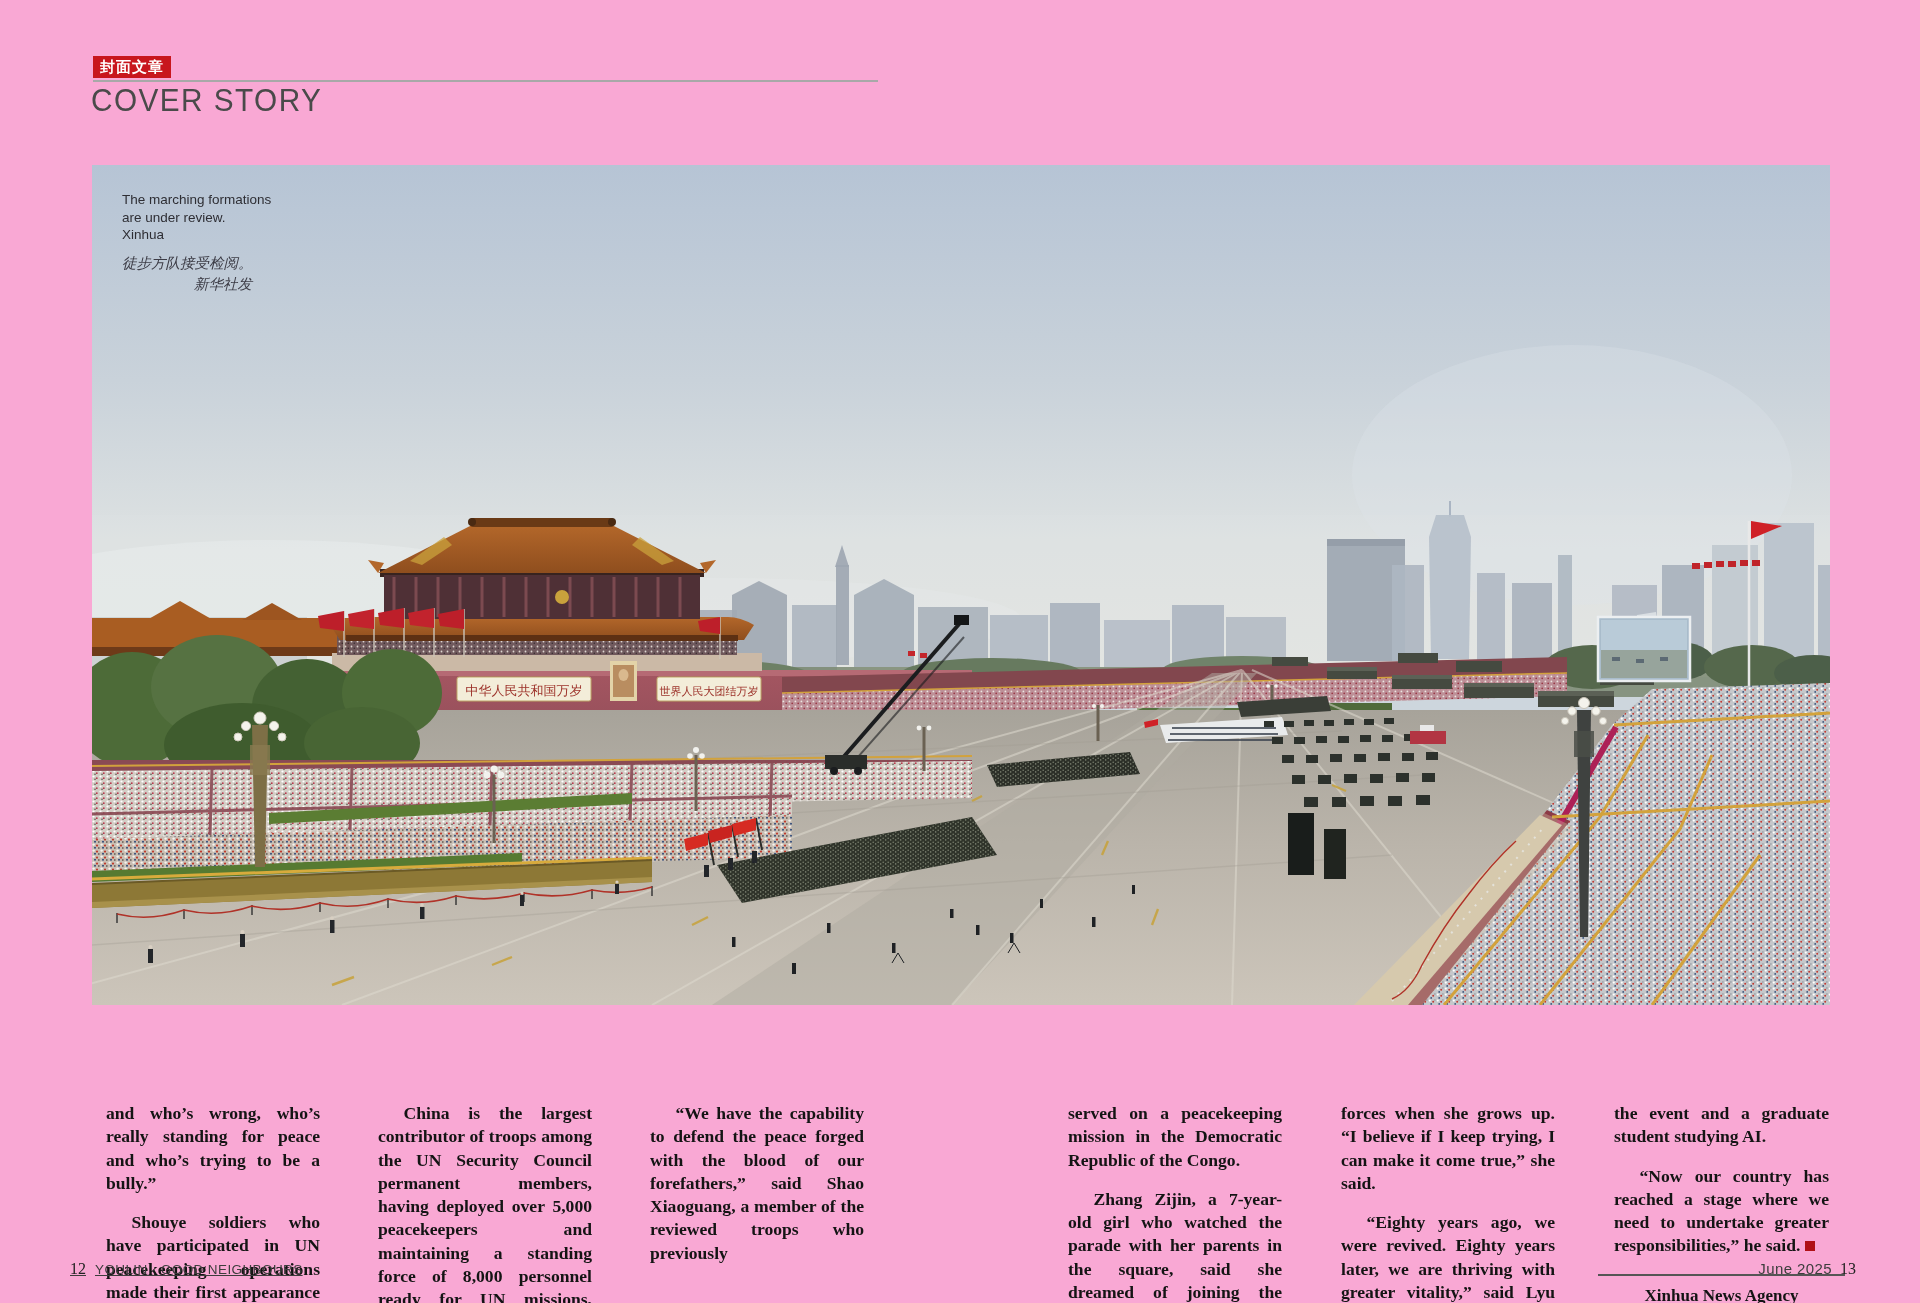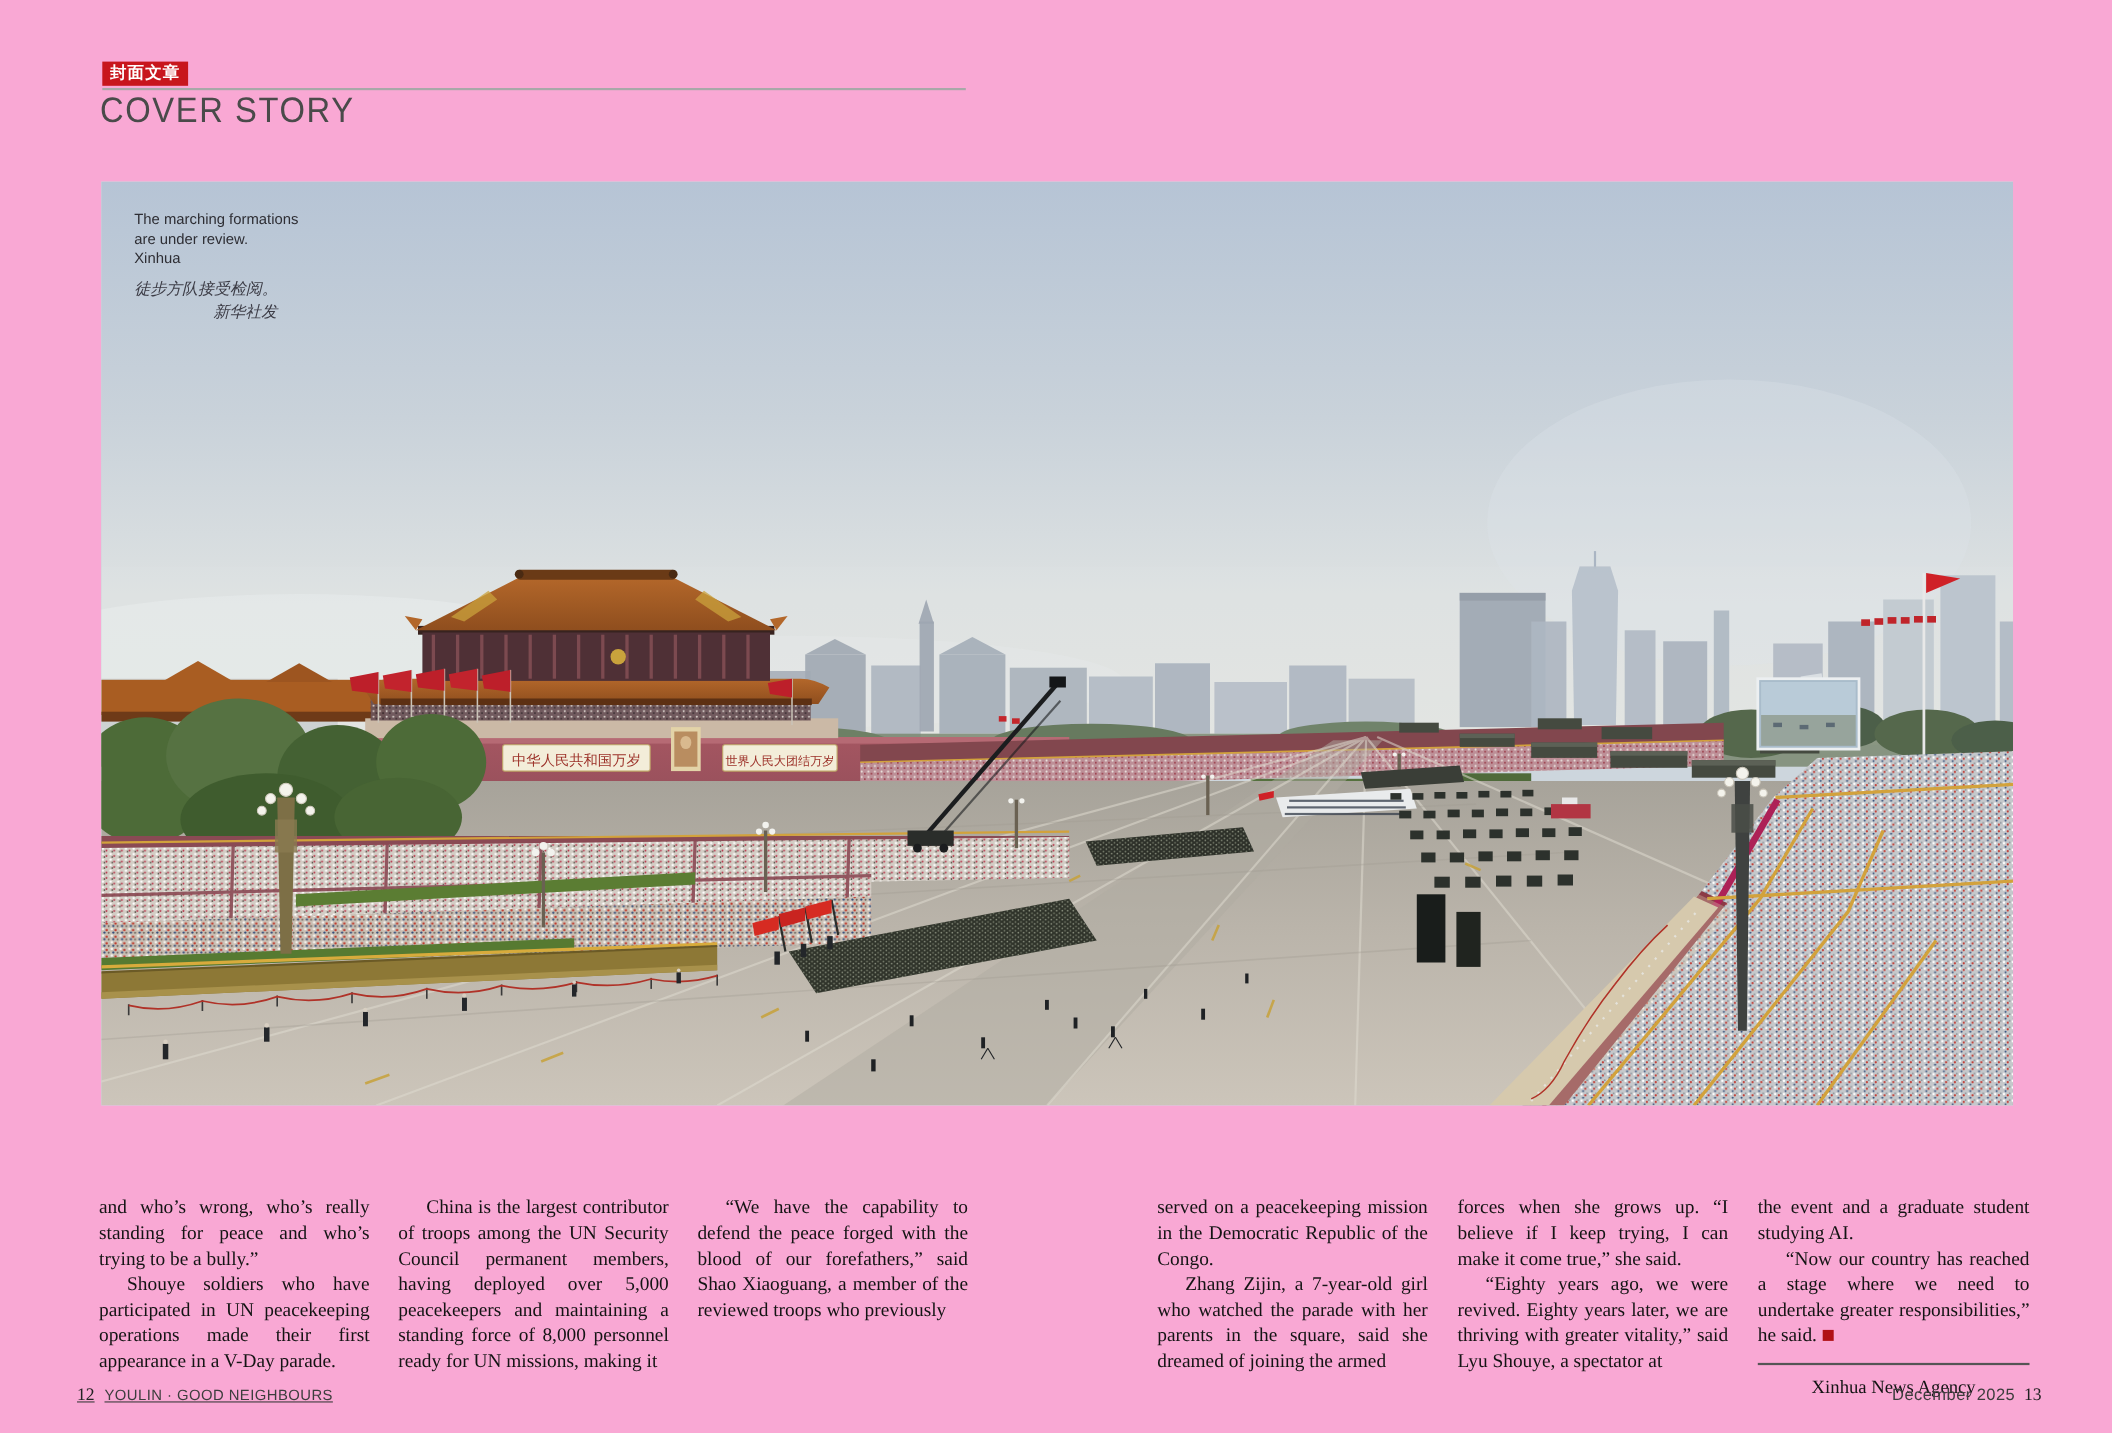--- a/index.html
+++ b/index.html
@@ -15,21 +15,21 @@
   .photo{position:absolute;left:92px;top:165px;width:1738px;height:840px;overflow:hidden;background:#cdd6dd;}
   .photo svg{display:block;}
   .caption{position:absolute;left:30px;top:26px;color:#2e2e34;}
   .caption .en{font-size:13.5px;line-height:1.3;}
   .caption .zh{margin-top:9px;font-family:"DejaVu Serif",serif;font-style:italic;
        font-size:14.5px;line-height:1.5;color:#3c3c46;}
   .caption .zh .l2{padding-left:72px;}
   
   .col{position:absolute;top:1086px;width:246px;font-family:"Liberation Serif",serif;
        font-size:17.6px;line-height:23.3px;color:#141414;text-align:justify;}
-  .col p{margin:0;}
+  .col p{margin:16px;font-weight:bold;}
   .col p.ind{text-indent:1.45em;}
   .endmark{display:inline-block;width:10px;height:10px;background:#b01116;margin-left:5px;}
   .credit-rule{border:0;border-top:2px solid #555;margin:13px 0 0 0;}
   .credit{margin-top:8px !important;text-align:center;font-size:17px;}
   
   .foot{position:absolute;top:1260px;font-size:13.5px;color:#3d3d3d;letter-spacing:.4px;}
   .foot .pageno{font-family:"Liberation Serif",serif;font-size:16px;color:#222;letter-spacing:0;}
   .foot-l{left:70px;text-decoration:underline;}
   .foot-r{right:64px;font-size:15px;}
   .foot-l .label{margin-left:9px;}
@@ -565,16 +565,16 @@
     <p>the event and a graduate student studying AI.</p>
     <p class="ind"><span>“Now our country has reached a stage where we need to undertake greater responsibilities,” he said.</span><span class="endmark"></span></p>
     <hr class="credit-rule">
     <p class="credit">Xinhua News Agency</p>
   </div>
 
   <div class="foot foot-l">
     <span class="pageno">12</span><span class="label">YOULIN · GOOD NEIGHBOURS</span>
   </div>
   <div class="foot foot-r">
-    <span>December 2025</span><span class="pageno">13</span>
+    <span>June 2025</span><span class="pageno">13</span>
   </div>
 
 </div>
 
 </body></html>

